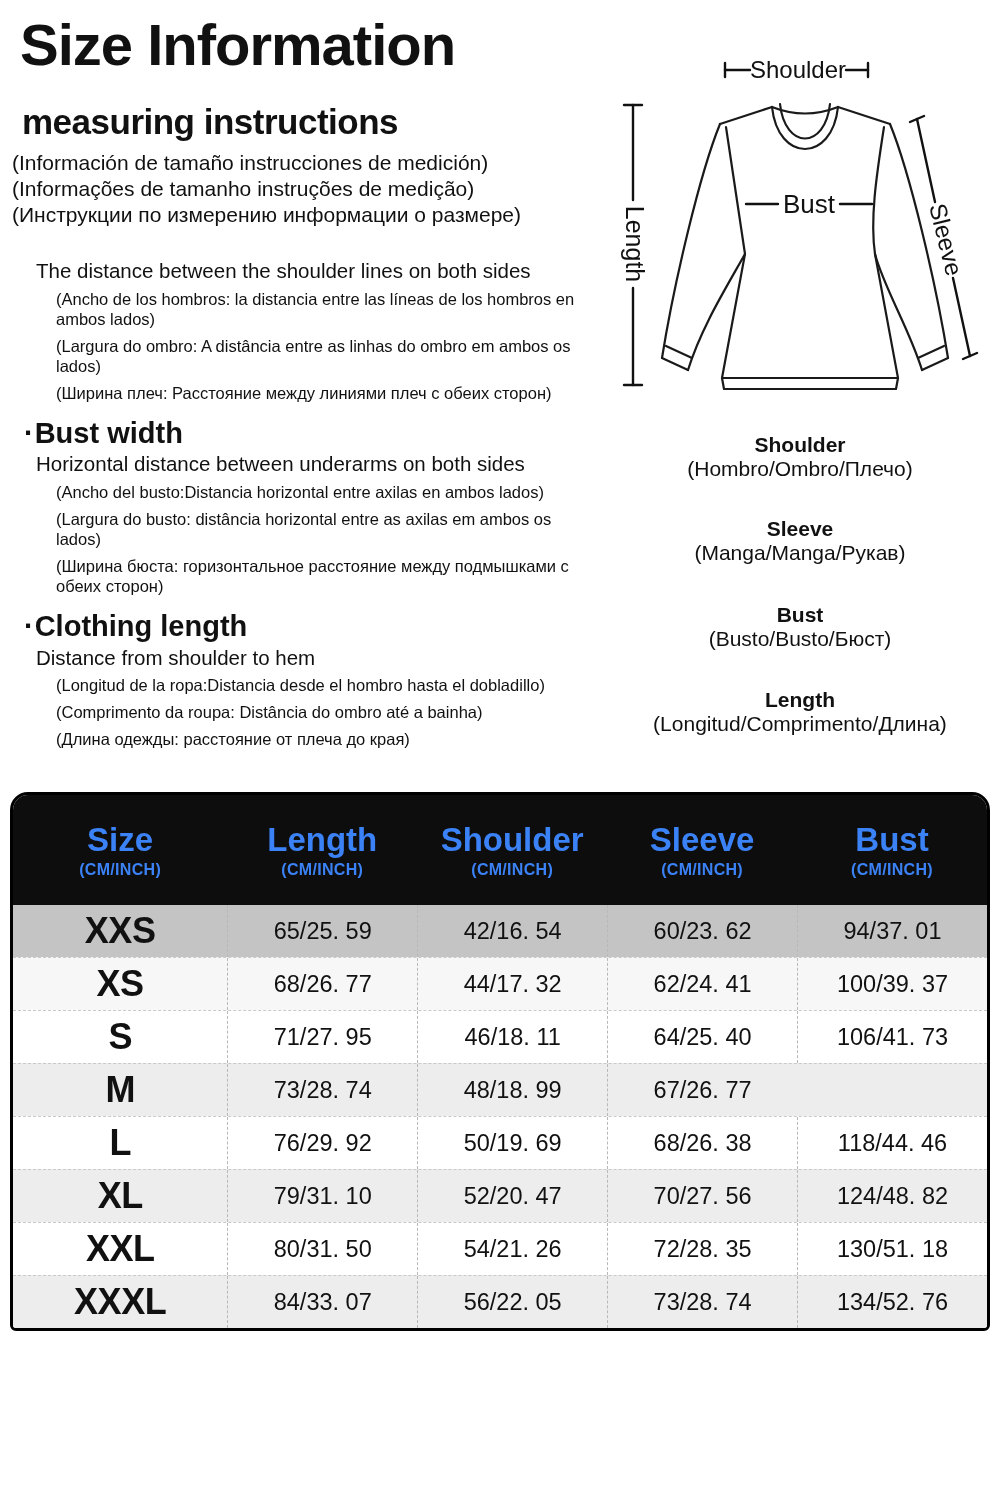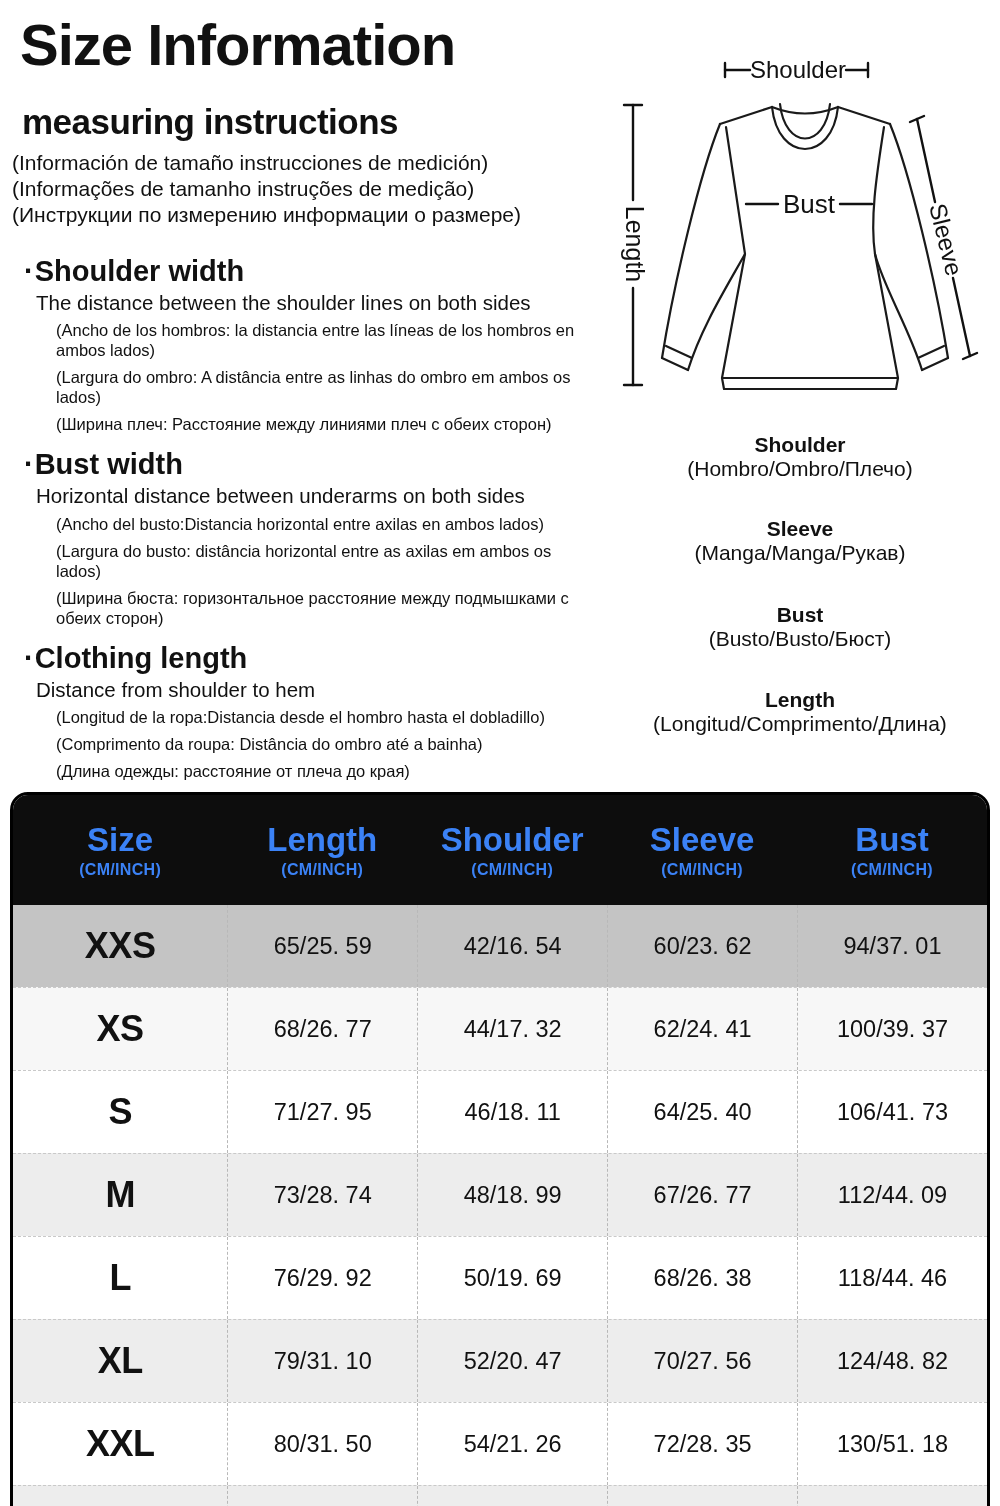--- a/index.html
+++ b/index.html
@@ -41,21 +41,21 @@
     background:#fff;
   }
   .thead{
     display:grid;grid-template-columns:22% 19.5% 19.5% 19.5% 19.5%;
     background:#0d0d0d;color:#3b82f6;height:110px;align-items:center;text-align:center;
   }
   .th-label{display:block;font-size:33px;font-weight:700;line-height:1.15;}
   .th-unit{display:block;font-size:16px;font-weight:700;letter-spacing:0.3px;margin-top:3px;}
   .tr{
     display:grid;grid-template-columns:22% 19.5% 19.5% 19.5% 19.5%;
-    height:82px;text-align:center;
+    height:52px;text-align:center;
   }
   .tr + .tr{border-top:1px dashed #c9c9c9;}
   .td{display:flex;align-items:center;justify-content:center;height:100%;}
   .td + .td{border-left:1px dashed #b8b8b8;}
   .td-size{font-size:36px;font-weight:700;letter-spacing:-0.5px;}
   .td-val{font-size:23.5px;}
   .r-0{background:#c4c4c4;}
   .r-1{background:#f7f7f7;}
   .r-2,.r-4,.r-6{background:#ffffff;}
   .r-3,.r-5,.r-7{background:#ededed;}
@@ -68,21 +68,20 @@
 <div id="page-title">Size Information</div>
 <div id="page-subtitle">measuring instructions</div>
 <div id="title-translations">
   <div>(Información de tamaño instrucciones de medición)</div>
   <div>(Informações de tamanho instruções de medição)</div>
   <div>(Инструкции по измерению информации о размере)</div>
 </div>
 
 <div id="sections">
   <div class="section">
-    <div class="sec-heading"><span class="sec-bullet">·</span><span>Shoulder width</span></div>
     <div class="sec-desc">The distance between the shoulder lines on both sides</div>
     <div class="sec-trans">
       <p class="t">(Ancho de los hombros: la distancia entre las líneas de los hombros en ambos lados)</p>
       <p class="t">(Largura do ombro: A distância entre as linhas do ombro em ambos os lados)</p>
       <p class="t">(Ширина плеч: Расстояние между линиями плеч с обеих сторон)</p>
     </div>
   </div>
   <div class="section">
     <div class="sec-heading"><span class="sec-bullet">·</span><span>Bust width</span></div>
     <div class="sec-desc">Horizontal distance between underarms on both sides</div>
@@ -225,21 +224,20 @@
     <div class="td td-val">71/27. 95</div>
     <div class="td td-val">46/18. 11</div>
     <div class="td td-val">64/25. 40</div>
     <div class="td td-val">106/41. 73</div>
   </div>
   <div class="tr r-3">
     <div class="td td-size">M</div>
     <div class="td td-val">73/28. 74</div>
     <div class="td td-val">48/18. 99</div>
     <div class="td td-val">67/26. 77</div>
-    <div class="td td-val">112/44. 09</div>
   </div>
   <div class="tr r-4">
     <div class="td td-size">L</div>
     <div class="td td-val">76/29. 92</div>
     <div class="td td-val">50/19. 69</div>
     <div class="td td-val">68/26. 38</div>
     <div class="td td-val">118/44. 46</div>
   </div>
   <div class="tr r-5">
     <div class="td td-size">XL</div>

